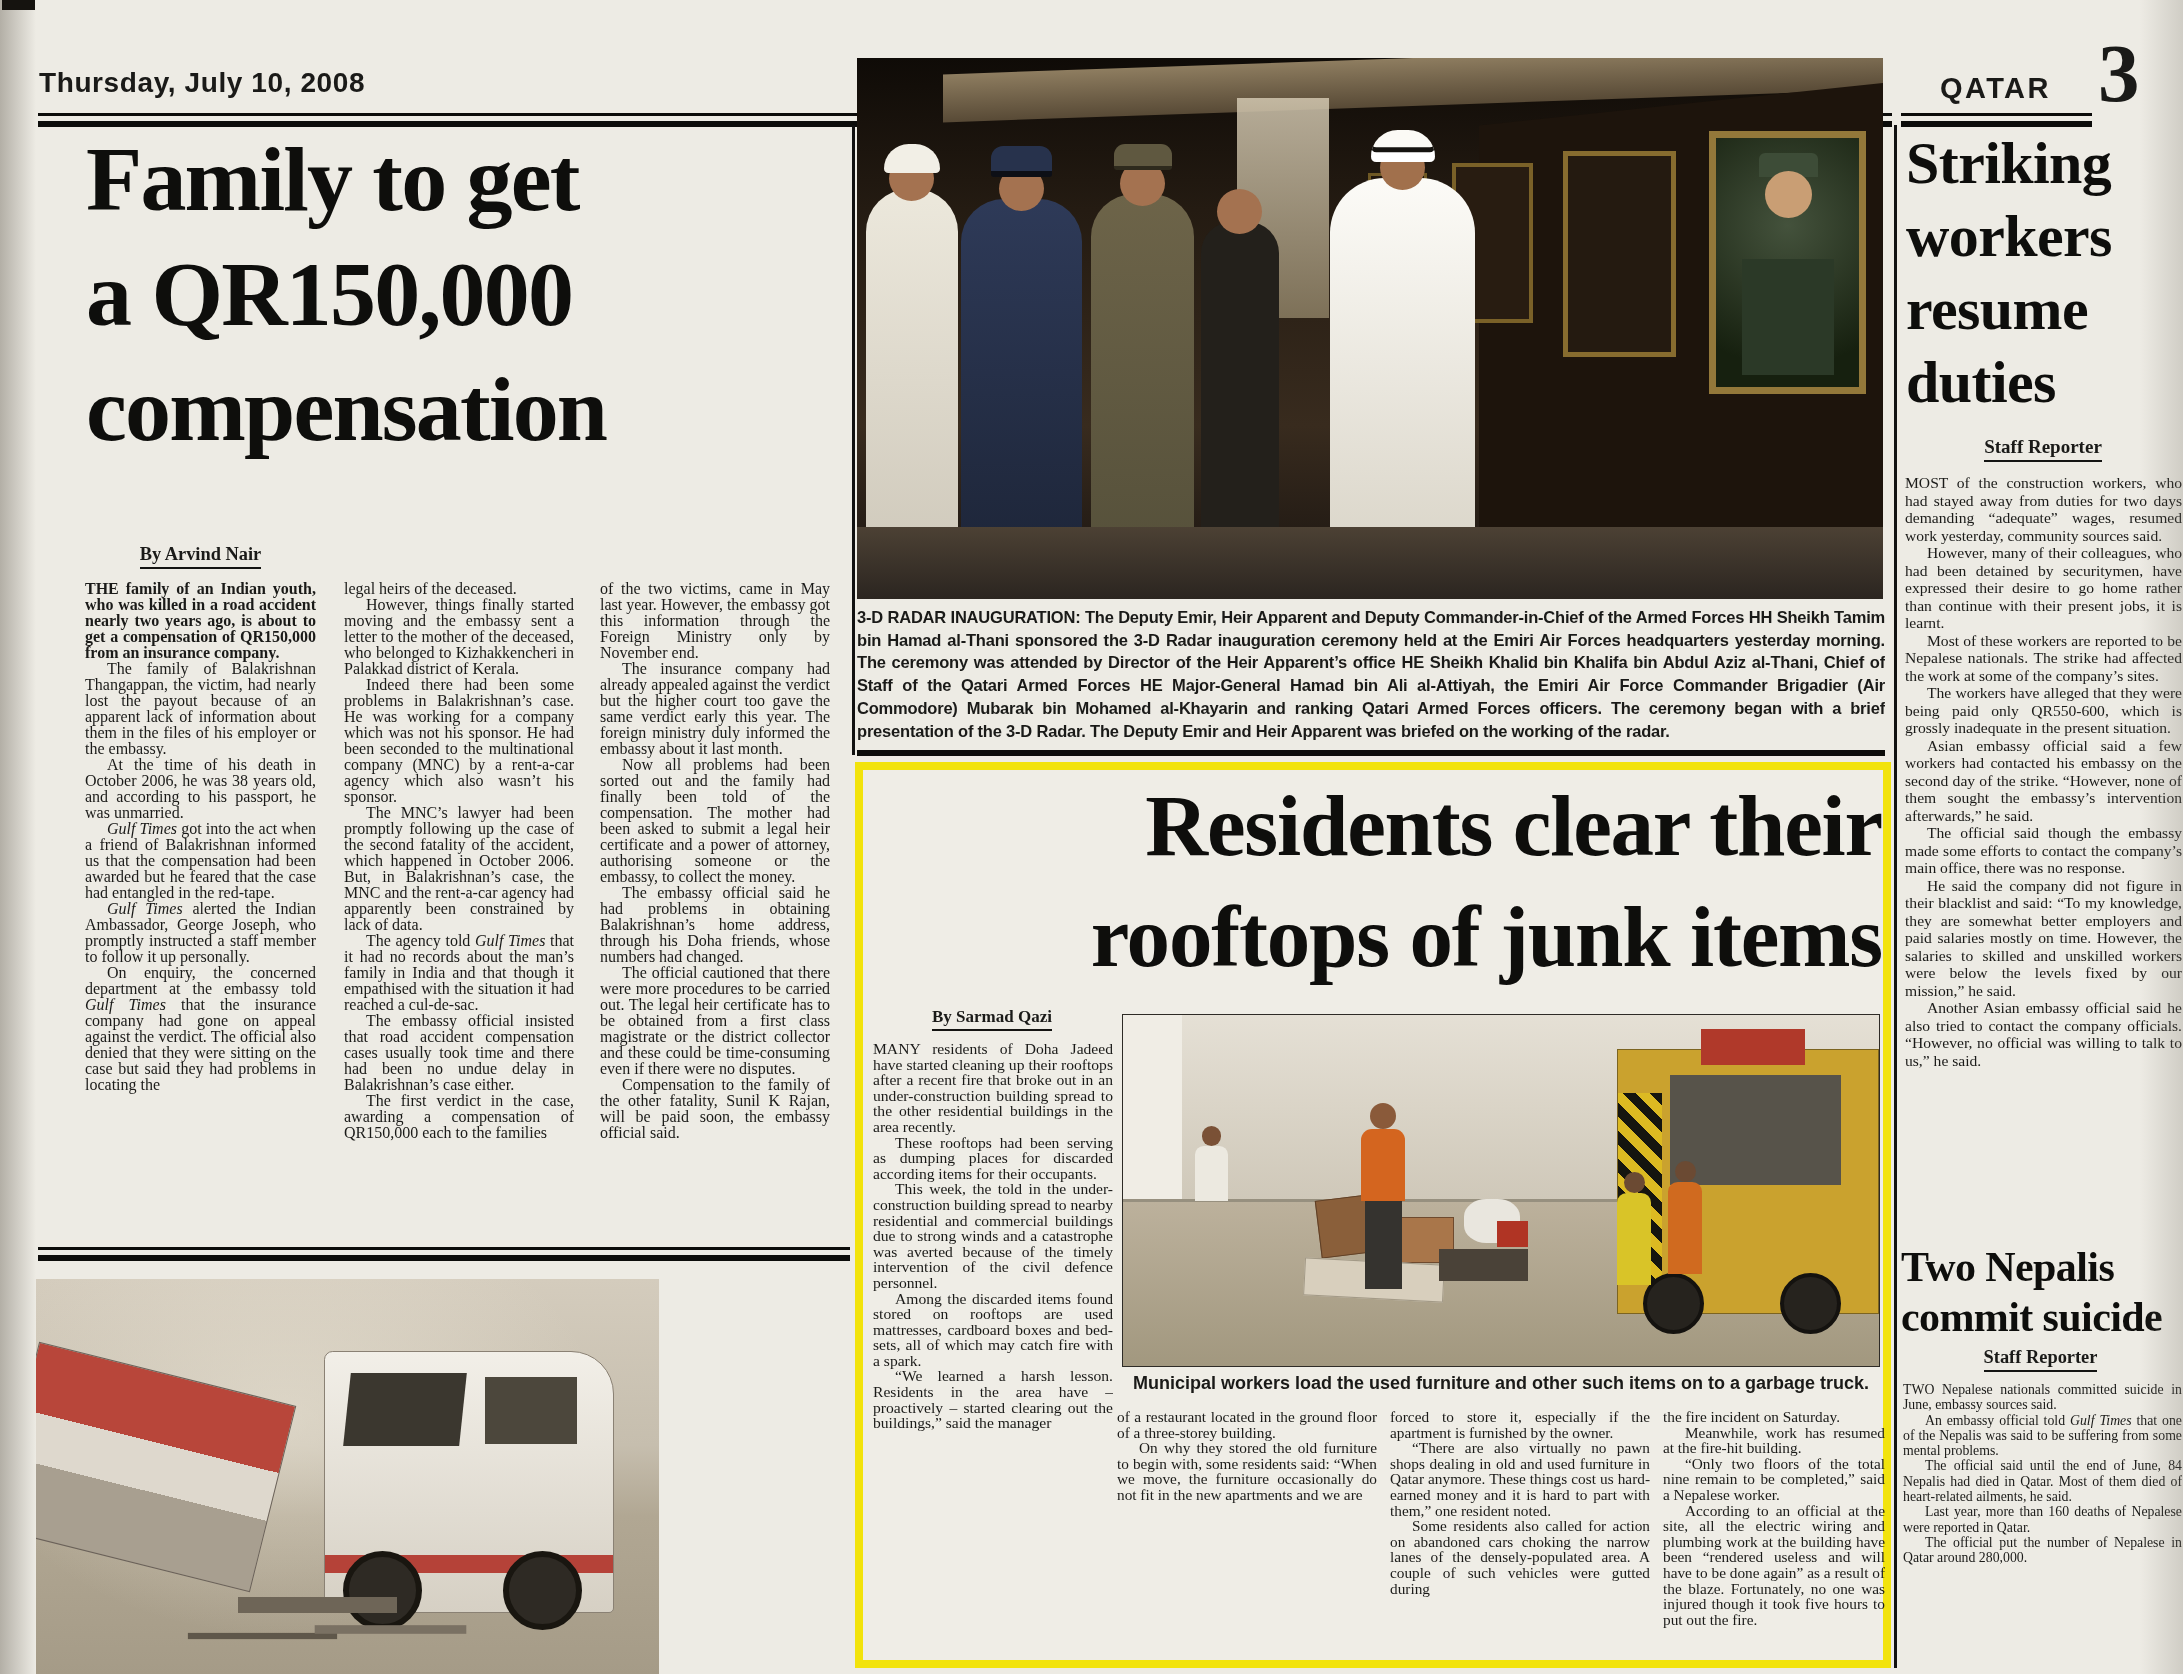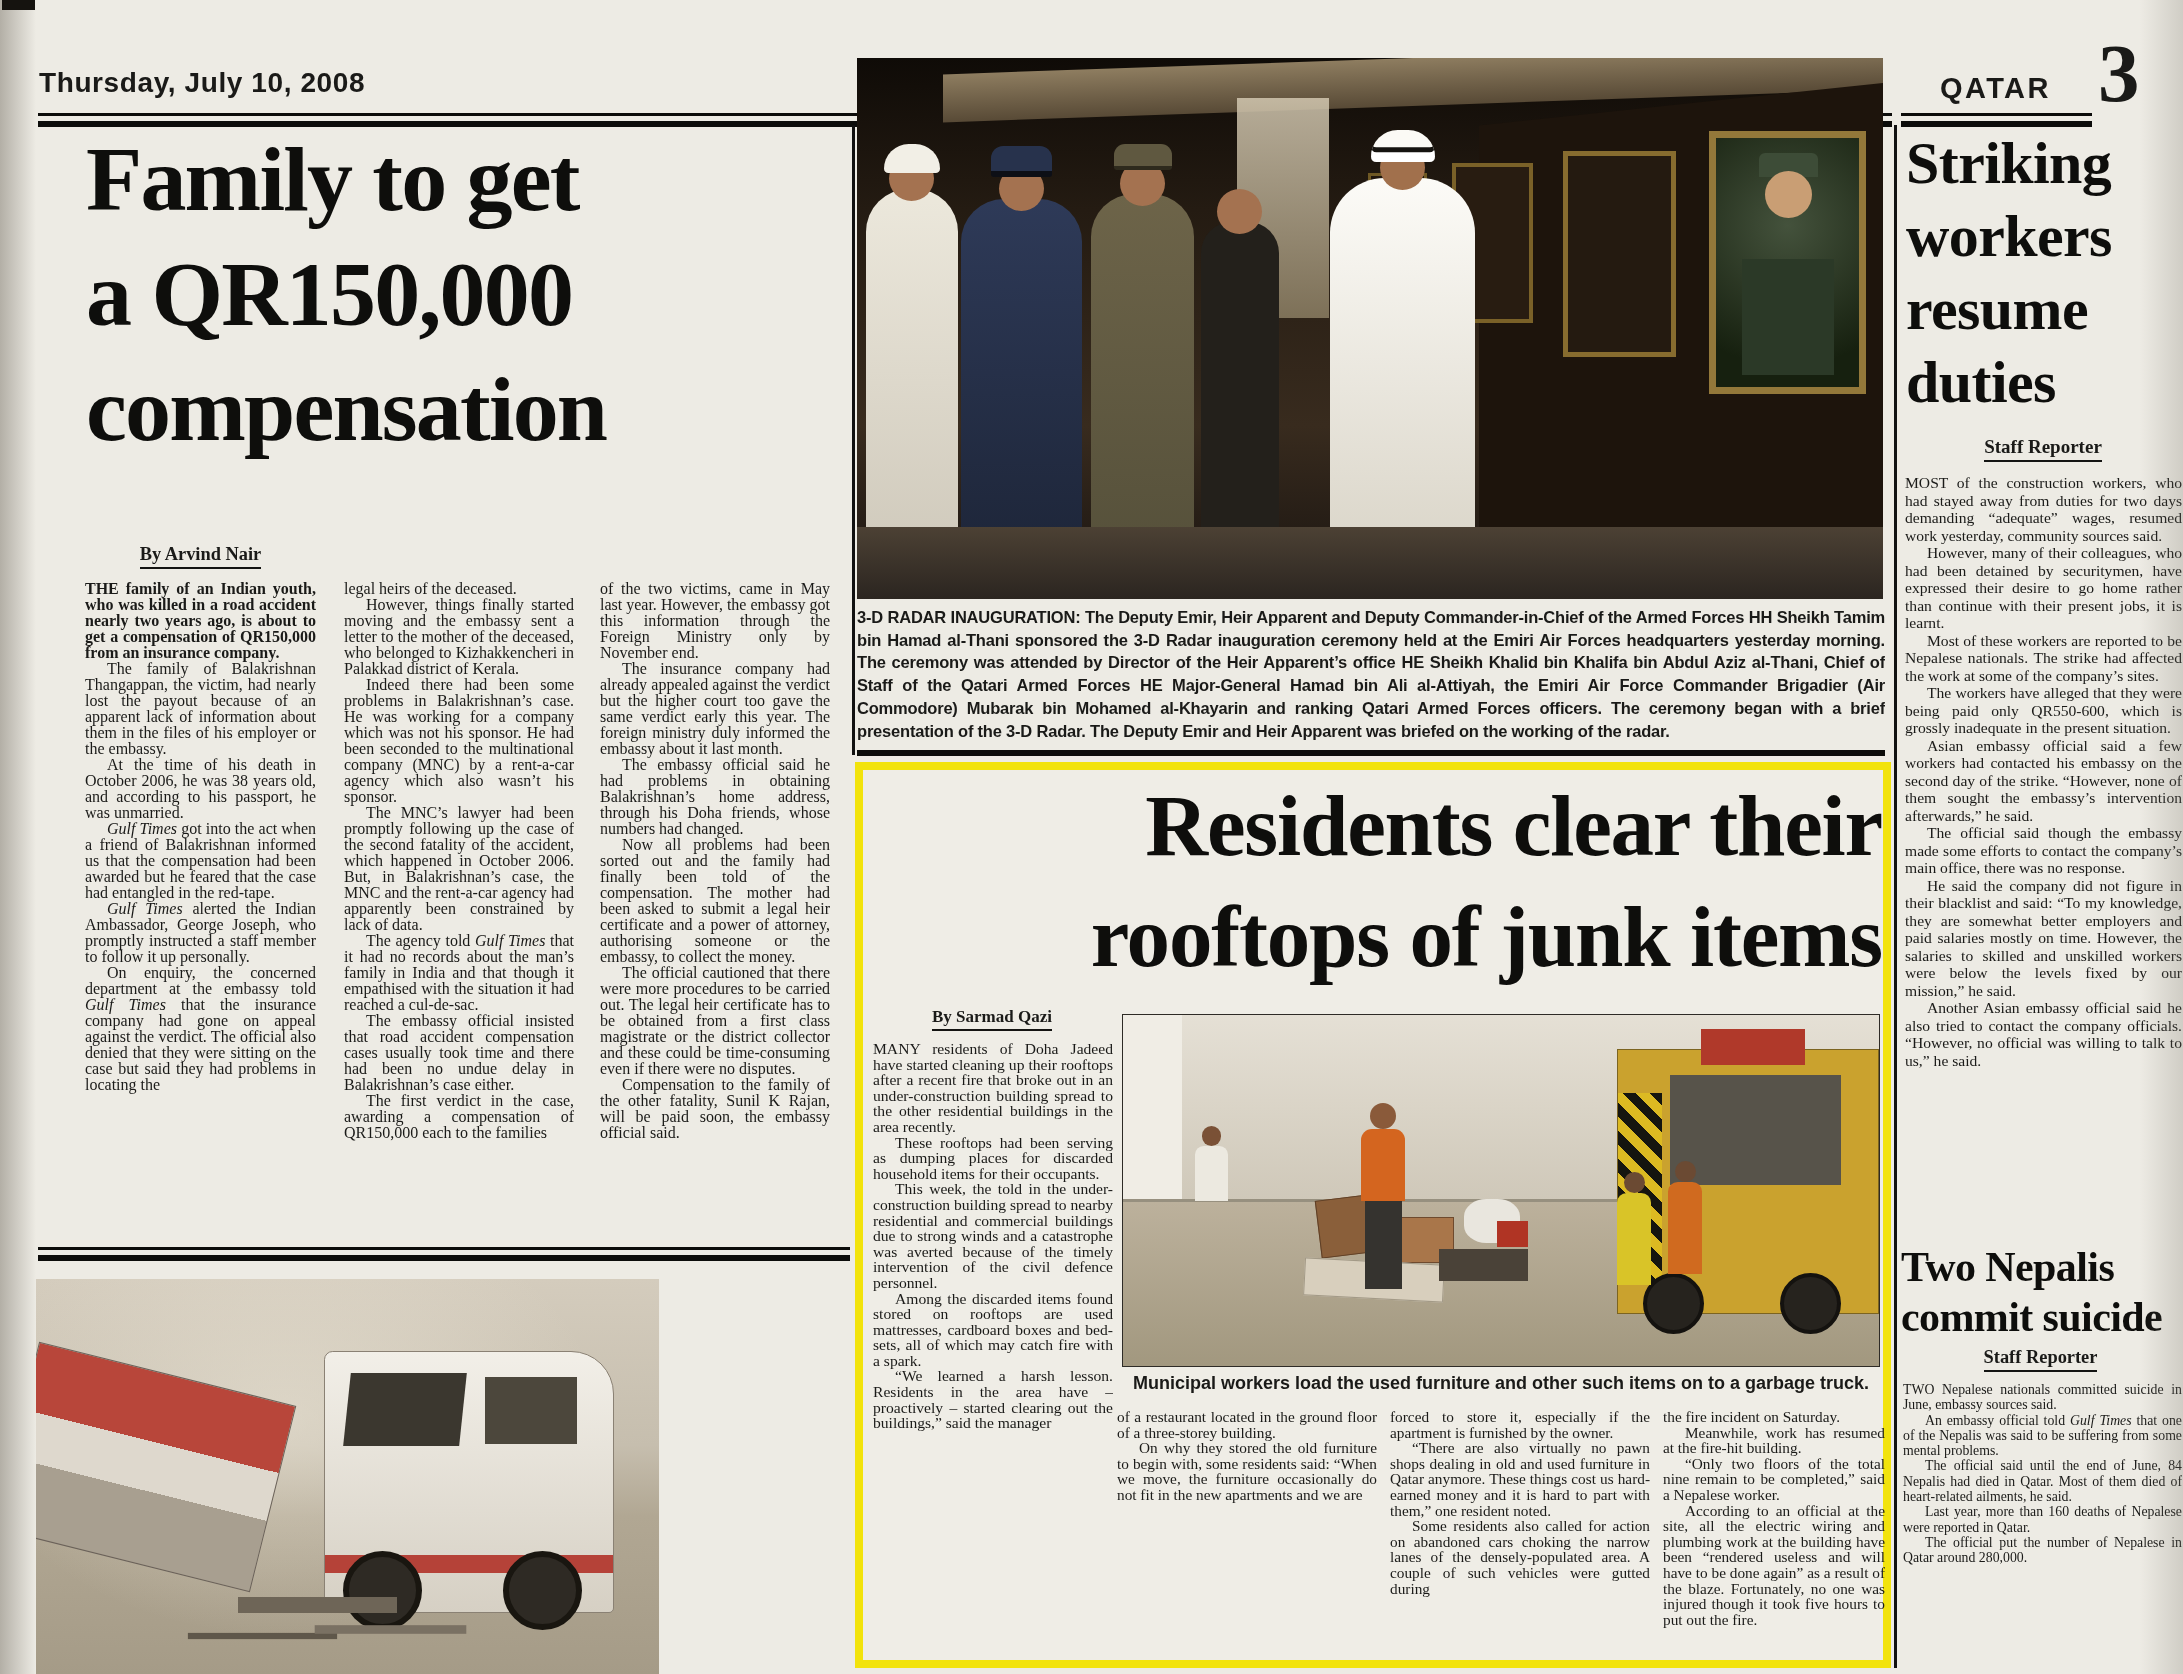--- a/index.html
+++ b/index.html
@@ -212,22 +212,22 @@
         <p>However, things finally started moving and the embassy sent a letter to the mother of the deceased, who belonged to Kizhakkencheri in Palakkad district of Kerala.</p>
         <p>Indeed there had been some problems in Balakrishnan’s case. He was working for a company which was not his sponsor. He had been seconded to the multinational company (MNC) by a rent-a-car agency which also wasn’t his sponsor.</p>
         <p>The MNC’s lawyer had been promptly following up the case of the second fatality of the accident, which happened in October 2006. But, in Balakrishnan’s case, the MNC and the rent-a-car agency had apparently been constrained by lack of data.</p>
         <p>The agency told <i>Gulf Times</i> that it had no records about the man’s family in India and that though it empathised with the situation it had reached a cul-de-sac.</p>
         <p>The embassy official insisted that road accident compensation cases usually took time and there had been no undue delay in Balakrishnan’s case either.</p>
         <p>The first verdict in the case, awarding a compensation of QR150,000 each to the families</p>
       </div>
     <div class="col a1-col a1-col3">
         <p>of the two victims, came in May last year. However, the embassy got this information through the Foreign Ministry only by November end.</p>
         <p>The insurance company had already appealed against the verdict but the higher court too gave the same verdict early this year. The foreign ministry duly informed the embassy about it last month.</p>
+        <p>Now all problems had been sorted out and the family had finally been told of the compensation. The mother had been asked to submit a legal heir certificate and a power of attorney, authorising someone or the embassy, to collect the money.</p>
         <p>The embassy official said he had problems in obtaining Balakrishnan’s home address, through his Doha friends, whose numbers had changed.</p>
-        <p>Now all problems had been sorted out and the family had finally been told of the compensation. The mother had been asked to submit a legal heir certificate and a power of attorney, authorising someone or the embassy, to collect the money.</p>
         <p>The official cautioned that there were more procedures to be carried out. The legal heir certificate has to be obtained from a first class magistrate or the district collector and these could be time-consuming even if there were no disputes.</p>
         <p>Compensation to the family of the other fatality, Sunil K Rajan, will be paid soon, the embassy official said.</p>
       </div>
   </div>
   <div class="rule-double rule-a1"></div>
   <div class="vrule vrule1"></div>
   <div class="vrule vrule2"></div>
 
   <div class="radar-photo">
     <div class="rp-ceiling"></div>
@@ -251,21 +251,21 @@
   <div class="radar-caption">3-D RADAR INAUGURATION:  The Deputy Emir, Heir Apparent and Deputy Commander-in-Chief of the Armed Forces HH Sheikh Tamim bin Hamad al-Thani sponsored the 3-D Radar inauguration ceremony held at the Emiri Air Forces headquarters yesterday morning. The ceremony was attended by Director of the Heir Apparent’s office HE Sheikh Khalid bin Khalifa bin Abdul Aziz al-Thani, Chief of Staff of the Qatari Armed Forces HE Major-General Hamad bin Ali al-Attiyah, the Emiri Air Force Commander Brigadier (Air Commodore) Mubarak bin Mohamed al-Khayarin and ranking Qatari Armed Forces officers. The ceremony began with a brief presentation of the 3-D Radar. The Deputy Emir and Heir Apparent  was briefed on the working of the radar.</div>
   <div class="radar-rule"></div>
 
   <div class="ybox"></div>
   <div>
     <div class="headline res-headline">Residents clear their
 rooftops of junk items</div>
     <div class="byline res-byline"><span>By Sarmad Qazi</span></div>
     <div class="col res-col1">
         <p>MANY residents of Doha Jadeed have started cleaning up their rooftops after a recent fire that broke out in an under-construction building spread to the other residential buildings in the area recently.</p>
-        <p>These rooftops had been serving as dumping places for discarded household items for their occupants.</p>
+        <p>These rooftops had been serving as dumping places for discarded according items for their occupants.</p>
         <p>This week, the told in the under-construction building spread to nearby residential and commercial buildings due to strong winds and a catastrophe was averted because of the timely intervention of the civil defence personnel.</p>
         <p>Among the discarded items found stored on rooftops are used mattresses, cardboard boxes and bed-sets, all of which may catch fire with a spark.</p>
         <p>“We learned a harsh lesson. Residents in the area have – proactively – started clearing out the buildings,” said the manager</p>
       </div>
 
     <div class="res-photo">
       <div class="mp-wall"></div>
       <div class="mp-pillar"></div>
       <div class="mp-ground"></div>
       <div class="mp-box1"></div>

